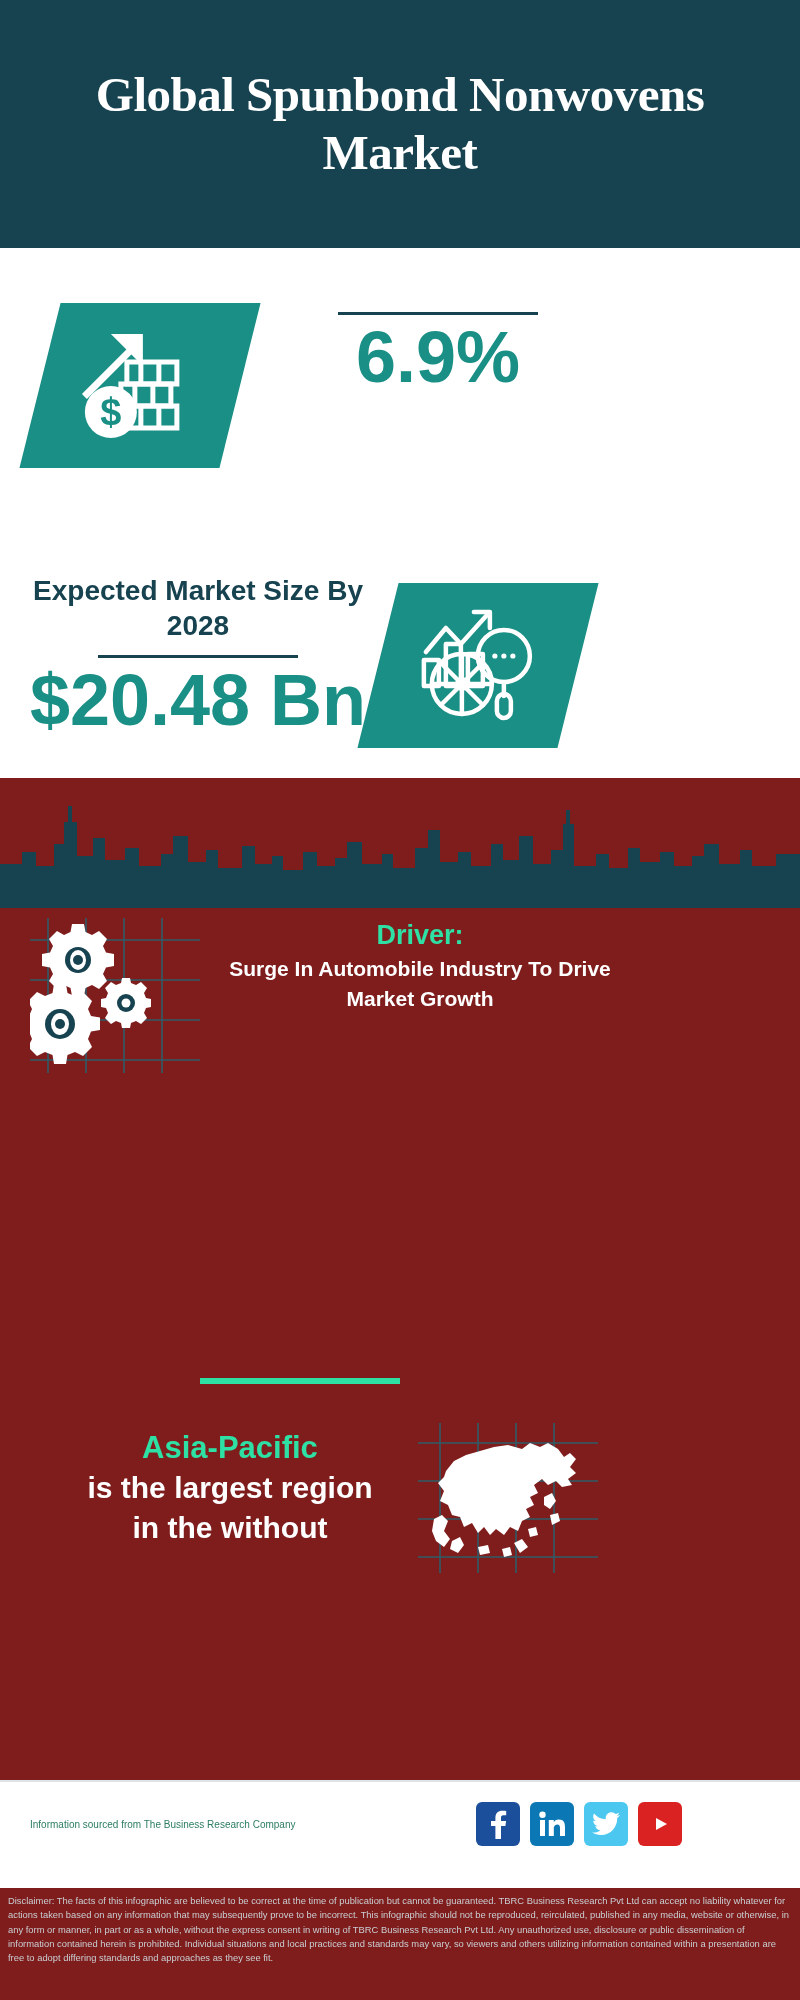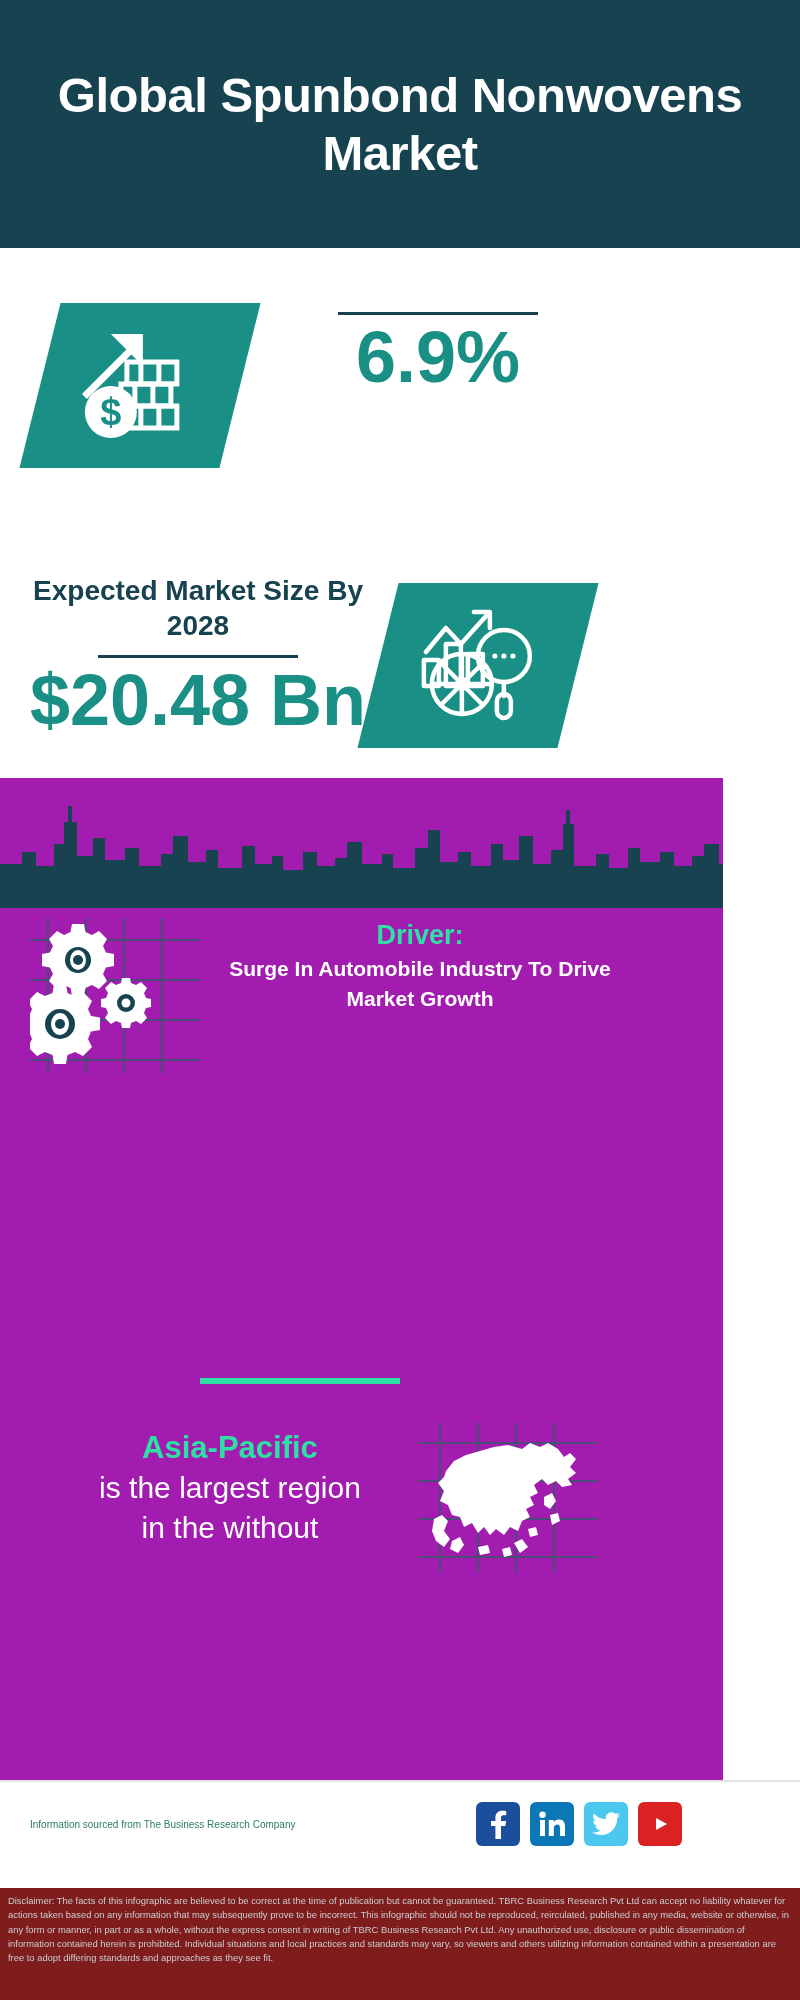--- a/index.html
+++ b/index.html
@@ -15,20 +15,21 @@
   .header{
     position:absolute;left:0;top:0;width:800px;height:248px;
     background:#17424f;
     display:flex;align-items:center;justify-content:center;
   }
   .header-title{
     color:#ffffff;
     font-size:49px;line-height:58px;font-weight:bold;
     text-align:center;letter-spacing:-0.5px;
     width:740px;
+    font-family:Liberation Serif, serif;
   }
 
   
   .light{
     position:absolute;left:0;top:248px;width:800px;height:530px;
     background:#ffffff;
   }
 
   
   .tile{
@@ -56,22 +57,22 @@
     font-size:72px;line-height:64px;
   }
 
   .stat-1{left:268px;top:52px;width:340px;}
   .stat-1 .rule{width:200px;}
   .stat-2{left:28px;top:325px;width:340px;}
   .stat-2 .rule{width:200px;}
 
   
   .dark{
-    position:absolute;left:0;top:778px;width:723px;height:1002px;
-    background:#a21caf;overflow:hidden;
+    position:absolute;left:0;top:778px;width:800px;height:1002px;
+    background:#7f1d1d;overflow:hidden;
   }
   .skyline{position:absolute;left:0;top:0;width:800px;height:130px;}
 
   .driver{
     position:absolute;left:200px;top:140px;width:440px;text-align:center;
   }
   .driver-label{
     color:#2fe0a5;font-weight:bold;font-size:27px;line-height:34px;
   }
   .driver-text{
@@ -84,21 +85,21 @@
     background:#2fe0a5;
   }
 
   .region{
     position:absolute;left:40px;top:650px;width:380px;text-align:center;
   }
   .region-name{
     color:#2fe0a5;font-weight:bold;font-size:31px;line-height:40px;
   }
   .region-text{
-    color:#ffffff;font-size:30px;line-height:40px;font-weight:normal;
+    color:#ffffff;font-size:30px;line-height:40px;font-weight:bold;
   }
 
   .gears{position:absolute;left:30px;top:140px;width:170px;height:155px;}
   .mapwrap{position:absolute;left:418px;top:645px;width:180px;height:150px;}
 
   
   .footer{
     position:absolute;left:0;top:1780px;width:800px;height:108px;
     background:#ffffff;
     border-top:2px solid #dfe4e6;

